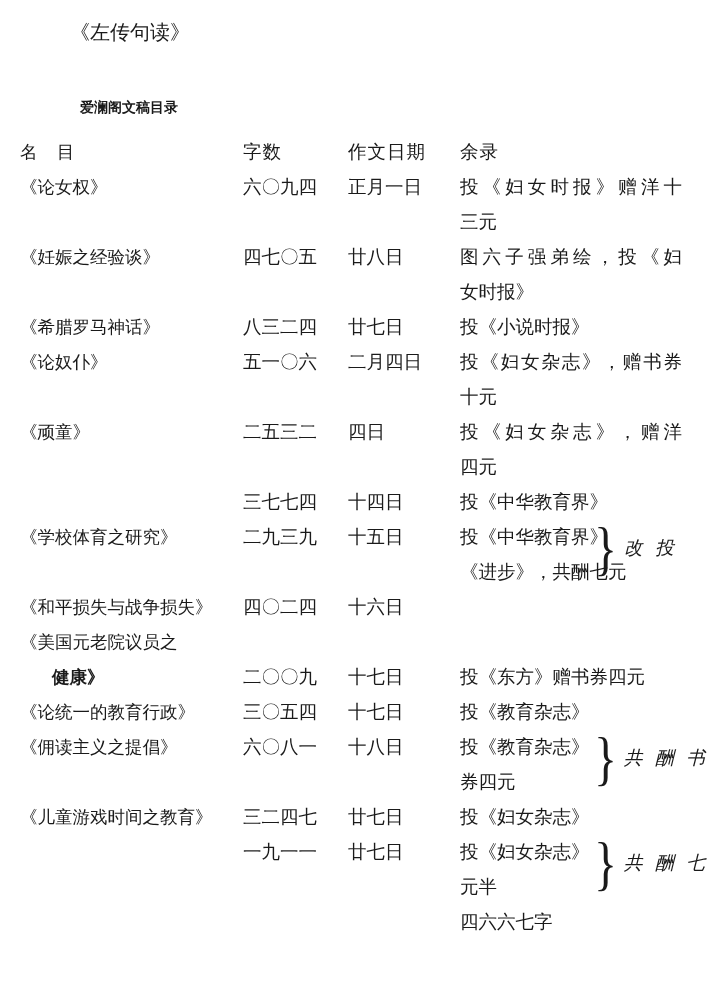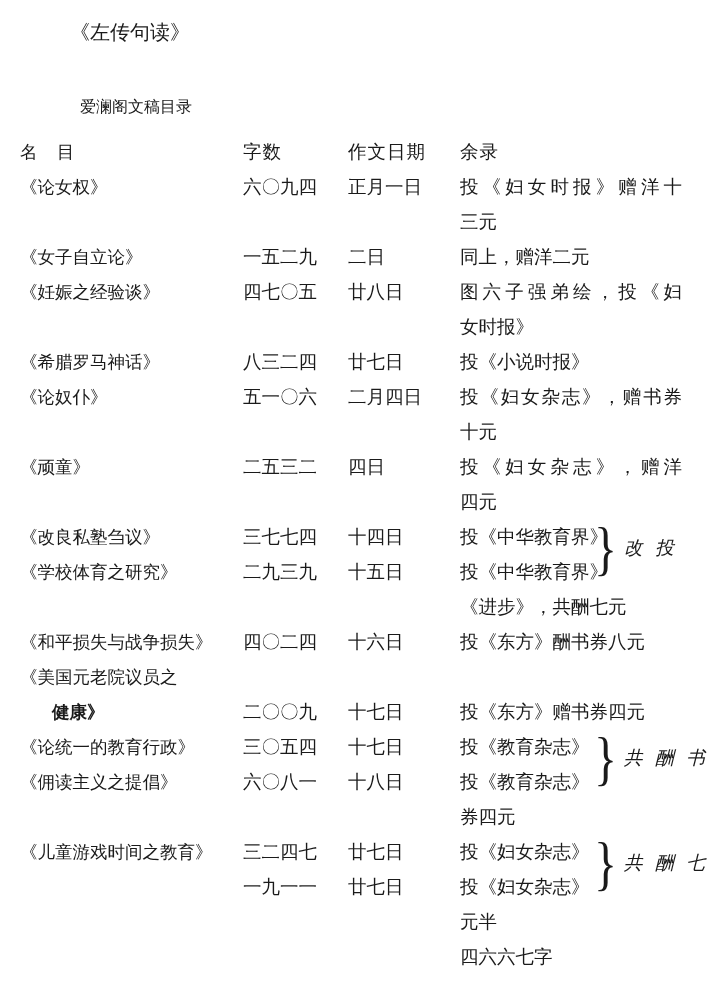--- a/index.html
+++ b/index.html
@@ -11,21 +11,21 @@
     overflow:hidden;
     color:#1a1a1a;
     font-family:"Liberation Serif","DejaVu Serif",serif;
   }
   .top-note{
     position:absolute;left:70px;top:18px;
     font-size:20px;line-height:28px;
   }
   .heading{
     position:absolute;left:80px;top:92px;
-    font-size:16px;font-weight:400;
+    font-size:14px;font-weight:700;
     font-family:"Liberation Sans","DejaVu Sans",sans-serif;
     line-height:30px;
   }
   .table{
     position:absolute;left:0;top:136px;width:708px;
   }
   .line{position:relative;height:35px;}
   .line span{
     position:absolute;top:4px;
     font-size:18.5px;line-height:24px;
@@ -81,26 +81,20 @@
       <span class="c1">《论女权》</span>
       <span class="c2">六〇九四</span>
       <span class="c3">正月一日</span>
       <span class="c4 just">投《妇女时报》赠洋十</span>
     </div>
 
     <div class="line">
       <span class="c4">三元</span>
     </div>
 
-    <div class="line">
-      <span class="c1">《女子自立论》</span>
-      <span class="c2">一五二九</span>
-      <span class="c3">二日</span>
-      <span class="c4">同上，赠洋二元</span>
-    </div>
 
     <div class="line">
       <span class="c1">《妊娠之经验谈》</span>
       <span class="c2">四七〇五</span>
       <span class="c3">廿八日</span>
       <span class="c4 just">图六子强弟绘，投《妇</span>
     </div>
 
     <div class="line">
       <span class="c4">女时报》</span>
@@ -129,42 +123,40 @@
       <span class="c2">二五三二</span>
       <span class="c3">四日</span>
       <span class="c4 just">投《妇女杂志》，赠洋</span>
     </div>
 
     <div class="line">
       <span class="c4">四元</span>
     </div>
 
     <div class="line">
-      <span class="c1">《改良私塾刍议》</span>
       <span class="c2">三七七四</span>
       <span class="c3">十四日</span>
       <span class="c4">投《中华教育界》</span>
     </div>
 
     <div class="line">
       <span class="c1">《学校体育之研究》</span>
       <span class="c2">二九三九</span>
       <span class="c3">十五日</span>
       <span class="c4">投《中华教育界》</span>
     </div>
 
     <div class="line">
       <span class="c4">《进步》，共酬七元</span>
     </div>
 
     <div class="line">
       <span class="c1">《和平损失与战争损失》</span>
       <span class="c2">四〇二四</span>
       <span class="c3">十六日</span>
-      <span class="c4">投《东方》酬书券八元</span>
     </div>
 
     <div class="line">
       <span class="c1">《美国元老院议员之</span>
     </div>
 
     <div class="line">
       <span class="c1 ind">健康》</span>
       <span class="c2">二〇〇九</span>
       <span class="c3">十七日</span>

